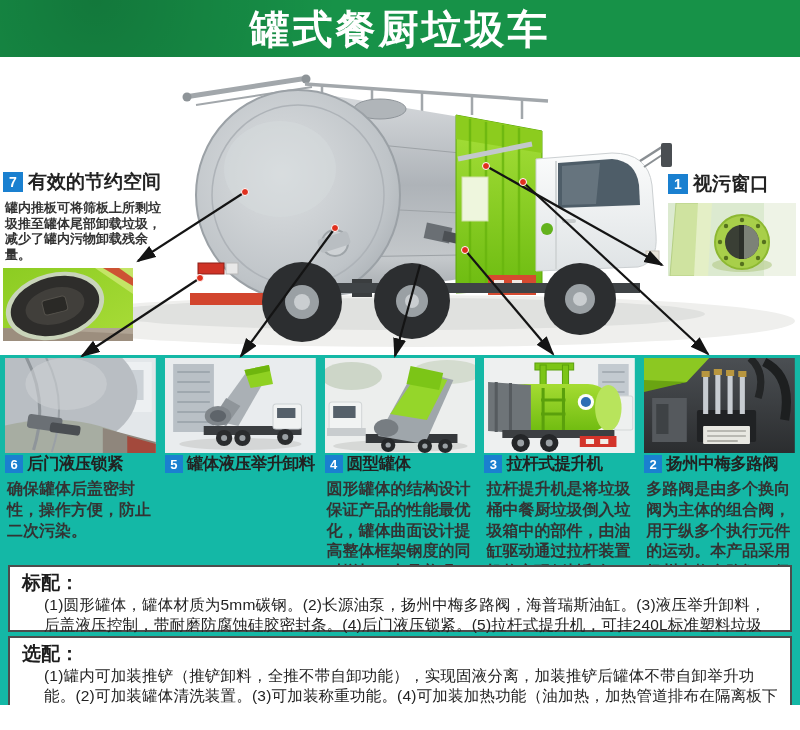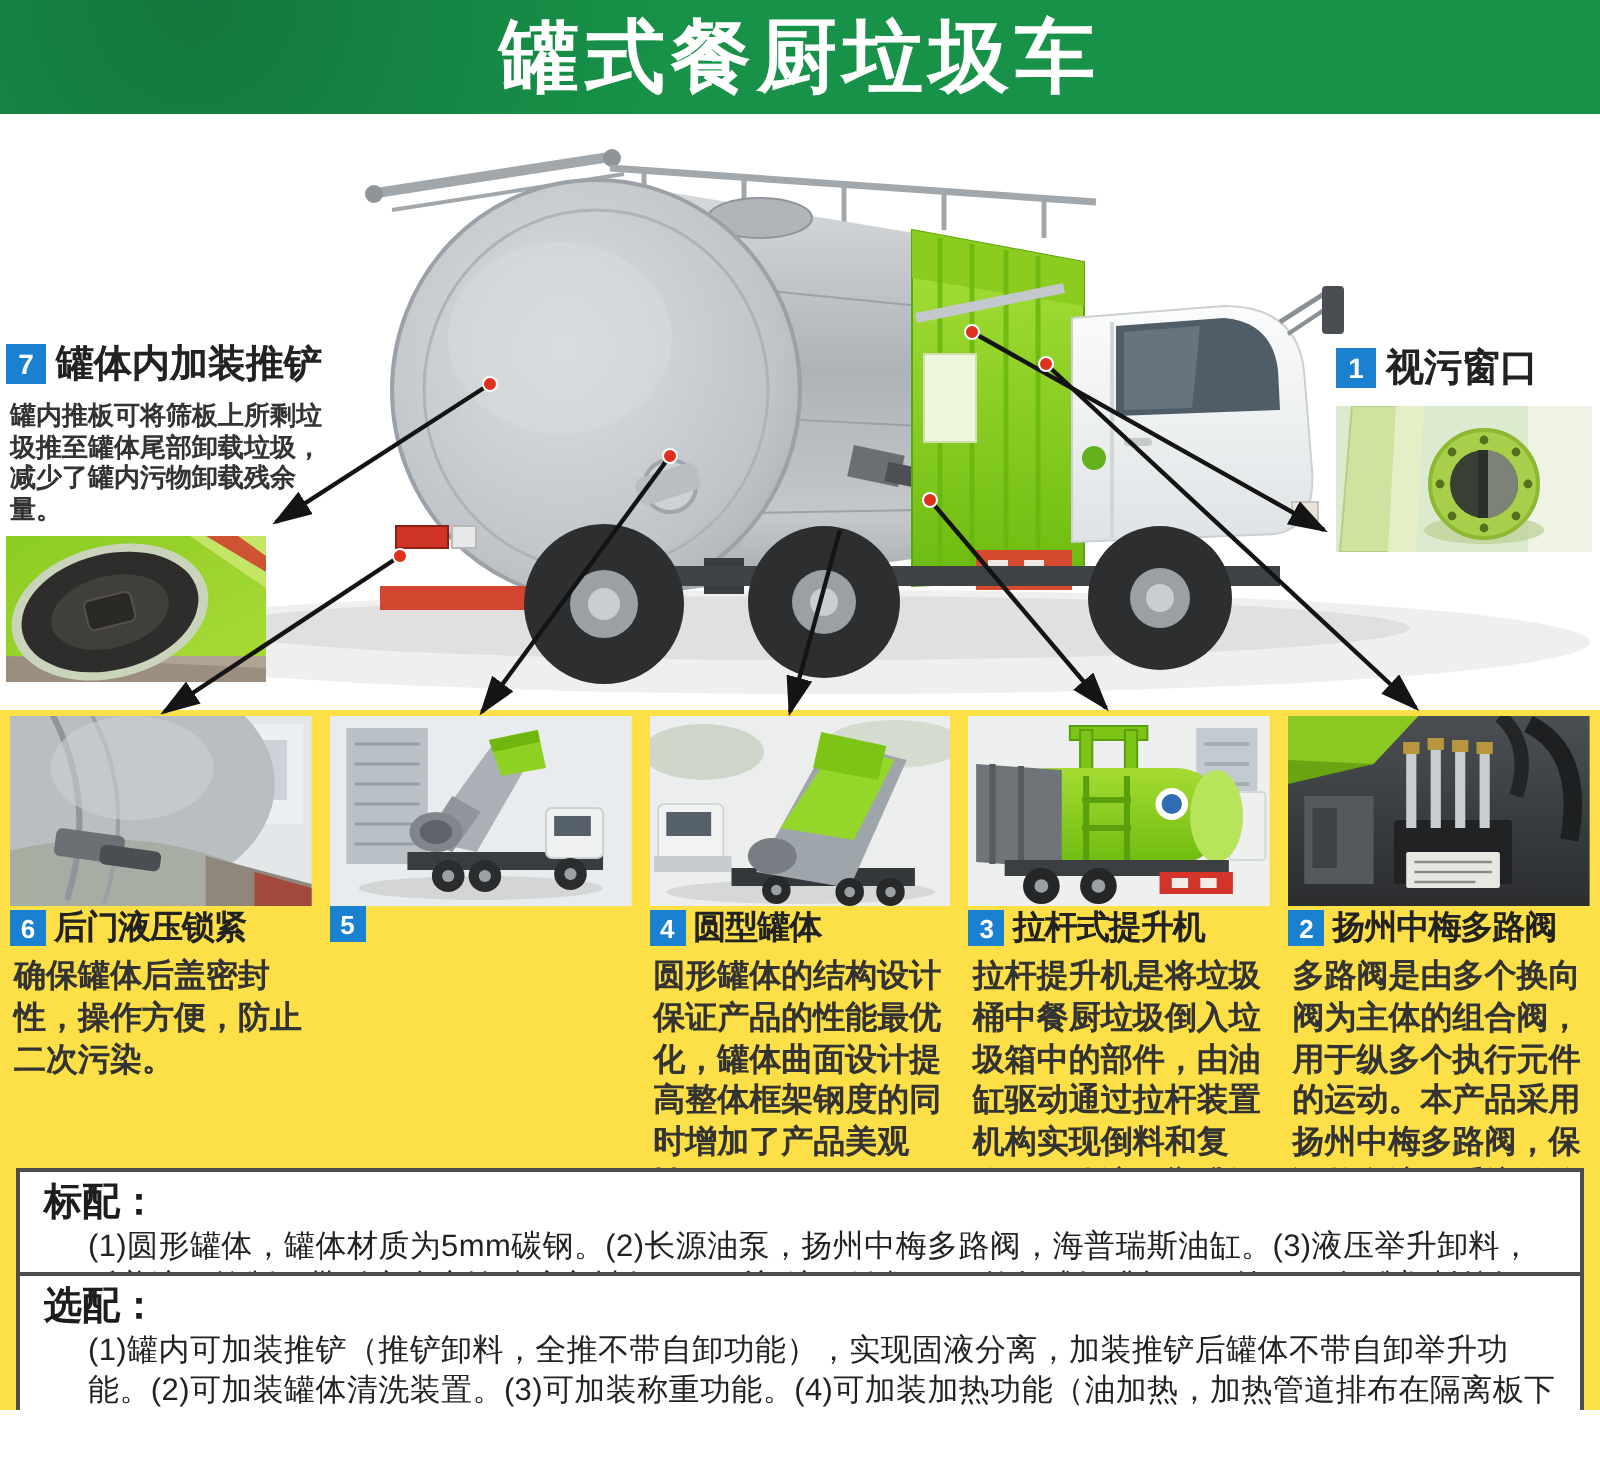--- a/index.html
+++ b/index.html
@@ -1,16 +1,16 @@
 <!DOCTYPE html>
 <html style="--green_header: #179248; --green_footer: #155c30; --badge_blue: #1a80d0; --accent_red: #d43c2a; --tank_gray: #b9bec3; --body_green: #8fd122;"><head>
 <meta charset="utf-8">
 <style>
   html,body{margin:0;padding:0;background:#fff;}
-  .page{position:relative;width:800px;height:705px;background:#fde047;overflow:hidden;
+  .page{position:relative;width:800px;height:705px;background:#14b8a6;overflow:hidden;
         font-family:"Liberation Sans","DejaVu Sans",sans-serif;margin:0 auto;}
 
   
   .banner{position:absolute;top:0;left:0;width:800px;height:57px;
           background:var(--green_header,#179248);
           background-image:radial-gradient(circle at 12% 0%, rgba(0,0,0,.18), rgba(0,0,0,0) 34%);
           display:flex;align-items:center;justify-content:center;}
   .banner-title{margin:0;color:#fff;font-size:40px;font-weight:bold;letter-spacing:3px;line-height:1;}
 
   
@@ -42,21 +42,21 @@
                display:flex;gap:9px;padding:0 5px;box-sizing:border-box;}
   .feature{flex:1 1 0;}
   .feature .callout-head{gap:4px;}
   .feature .badge{width:18px;height:18px;font-size:13px;}
   .feature .callout-title{font-size:16.5px;letter-spacing:-0.5px;text-align:right;}
   .feature .callout-desc{font-size:16px;line-height:1.3;margin-top:4px;}
 
   
   .config-box{position:absolute;left:8px;width:784px;box-sizing:border-box;
               border:2px solid #4d4d4d;background:#fff;padding:4px 10px 4px 12px;}
-  .config-std{top:584px;height:67px;}
+  .config-std{top:565px;height:67px;}
   .config-opt{top:636px;height:77px;}
   .config-label{font-size:19px;font-weight:bold;color:#1d1d1d;line-height:1.25;}
   .config-text{font-size:15.5px;color:#222;line-height:1.32;margin-left:22px;letter-spacing:0.2px;}
 
   
   .bottom-bar{position:absolute;top:716px;left:0;width:800px;height:14px;
               background:var(--green_footer,#155c30);}
 </style>
 </head>
 <body>
@@ -173,21 +173,21 @@
         <circle cx="412" cy="244" r="7" fill="#caced1"></circle>
         <circle cx="580" cy="242" r="36" fill="#2c2e30"></circle>
         <circle cx="580" cy="242" r="15" fill="#9aa0a4"></circle>
         <circle cx="580" cy="242" r="7" fill="#caced1"></circle>
       </g>
     </svg>
 
     <div class="callout callout-left">
       <div class="callout-head">
         <span class="badge">7</span>
-        <span class="callout-title">罐体内加装推铲</span>
+        <span class="callout-title">有效的节约空间</span>
       </div>
       <p class="callout-desc">罐内推板可将筛板上所剩垃圾推至罐体尾部卸载垃圾，减少了罐内污物卸载残余量。</p>
       <svg class="inset-photo" width="130" height="73" viewBox="0 0 130 73">
         <defs>
           <linearGradient id="gTank" x1="0" y1="0" x2="1" y2="1">
             <stop offset="0" stop-color="#8ccc22"></stop>
               <stop offset="1" stop-color="#a9dc38"></stop>
           </linearGradient>
         </defs>
         <rect width="130" height="73" fill="url(#gTank)"></rect>
@@ -415,20 +415,21 @@
       <div class="callout-head">
         <span class="badge">6</span>
         <span class="callout-title">后门液压锁紧</span>
       </div>
       <p class="callout-desc">确保罐体后盖密封性，操作方便，防止二次污染。</p>
     </div>
 
     <div class="feature">
       <div class="callout-head">
         <span class="badge">5</span>
+        <span class="callout-title">罐体液压举升卸料</span>
       </div>
     </div>
 
     <div class="feature">
       <div class="callout-head">
         <span class="badge">4</span>
         <span class="callout-title">圆型罐体</span>
       </div>
       <p class="callout-desc">圆形罐体的结构设计保证产品的性能最优化，罐体曲面设计提高整体框架钢度的同时增加了产品美观性。</p>
     </div>

